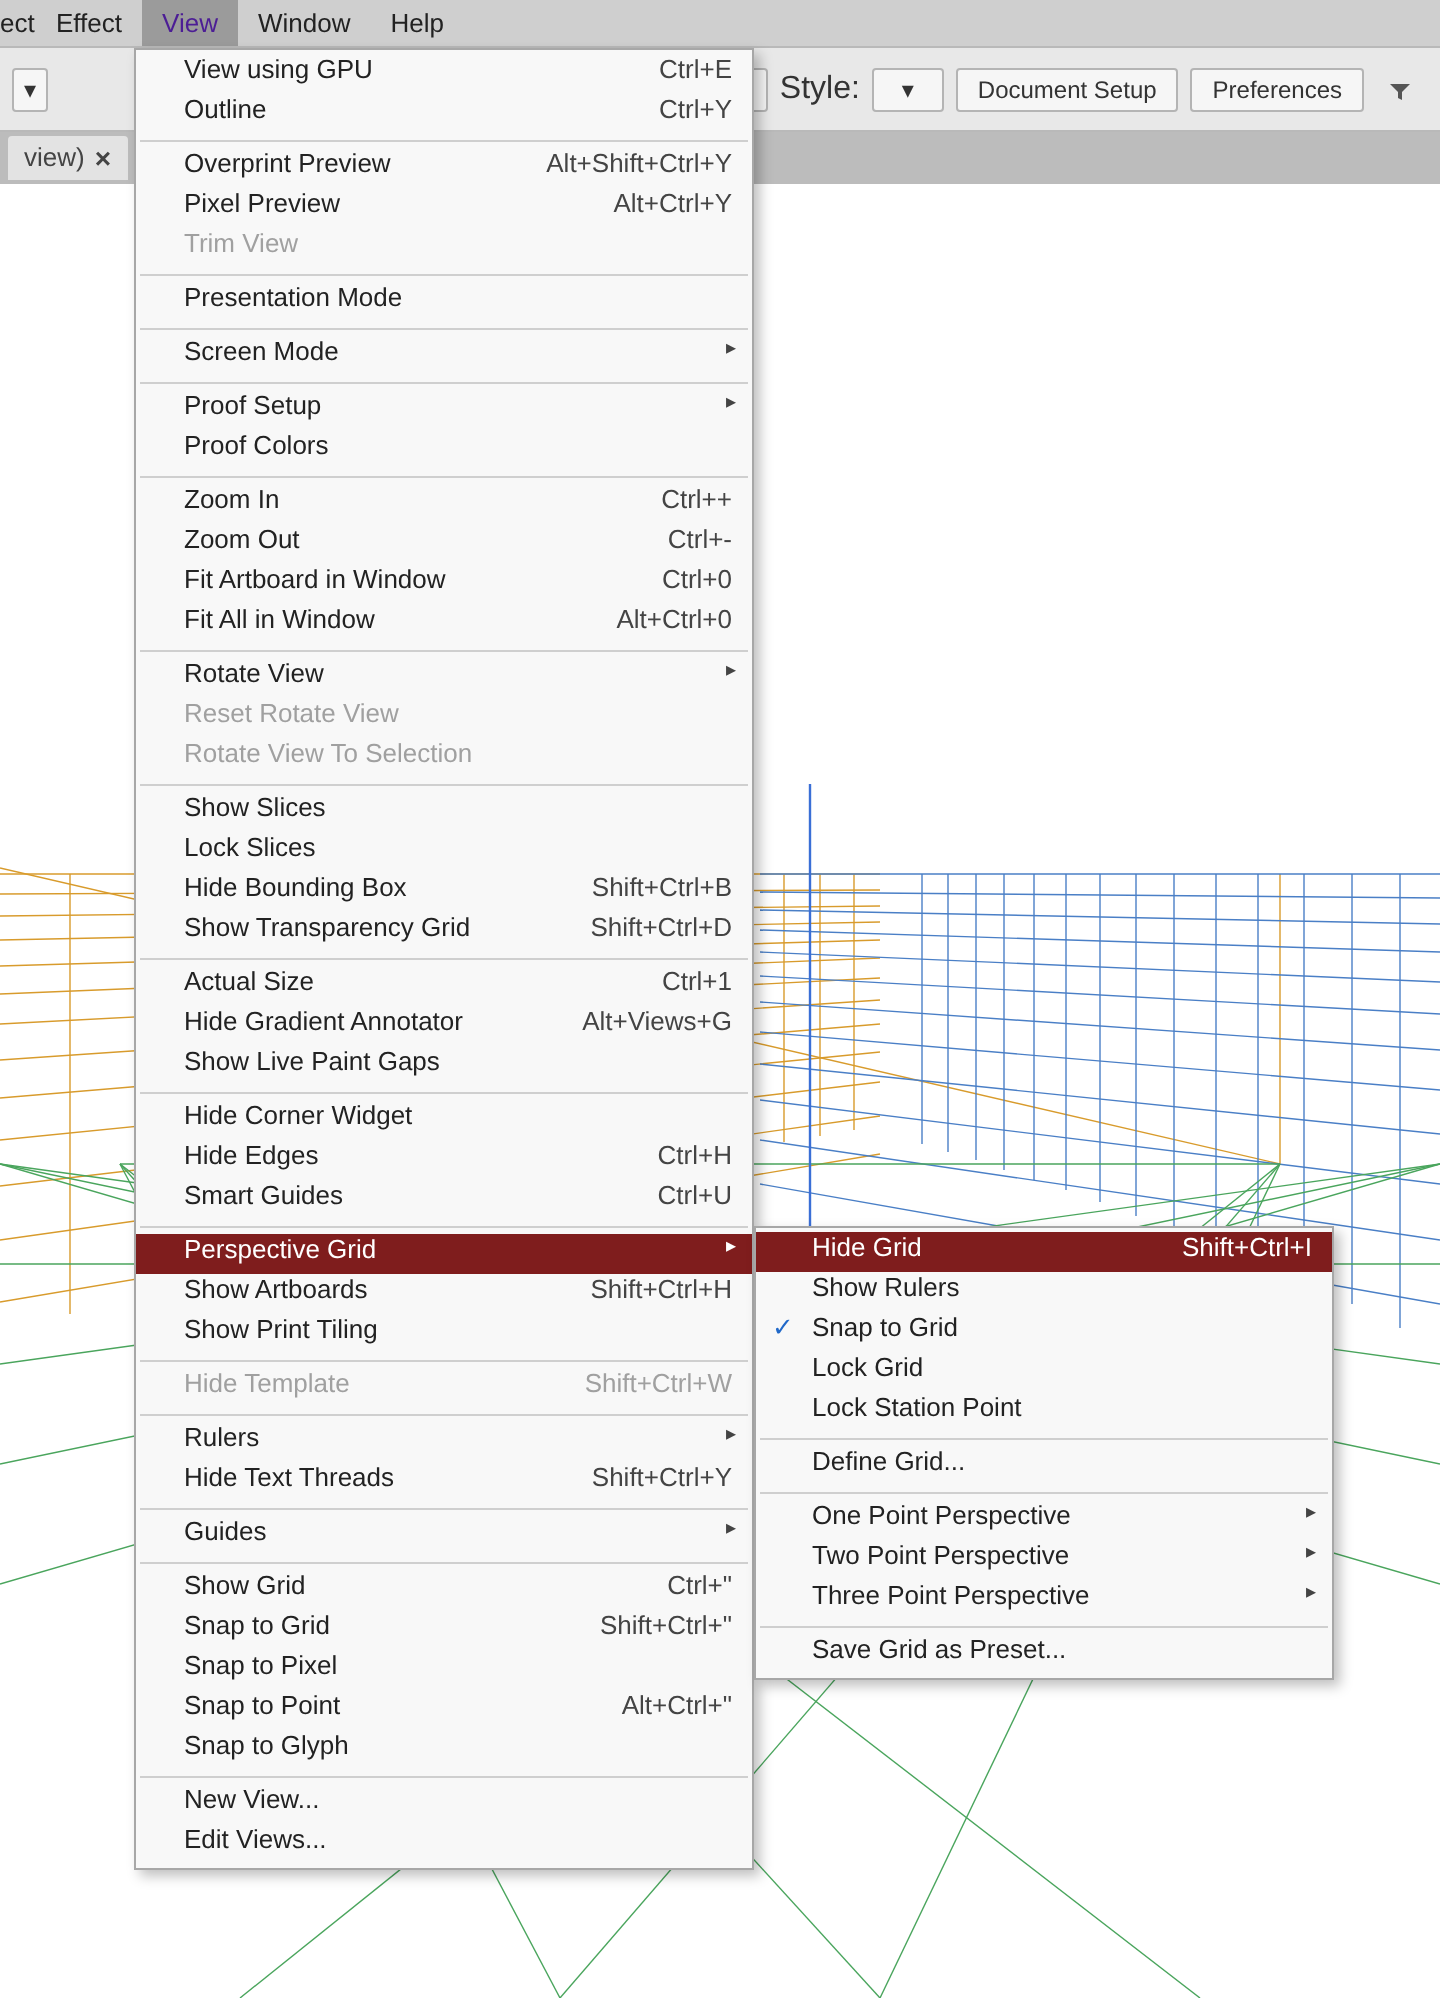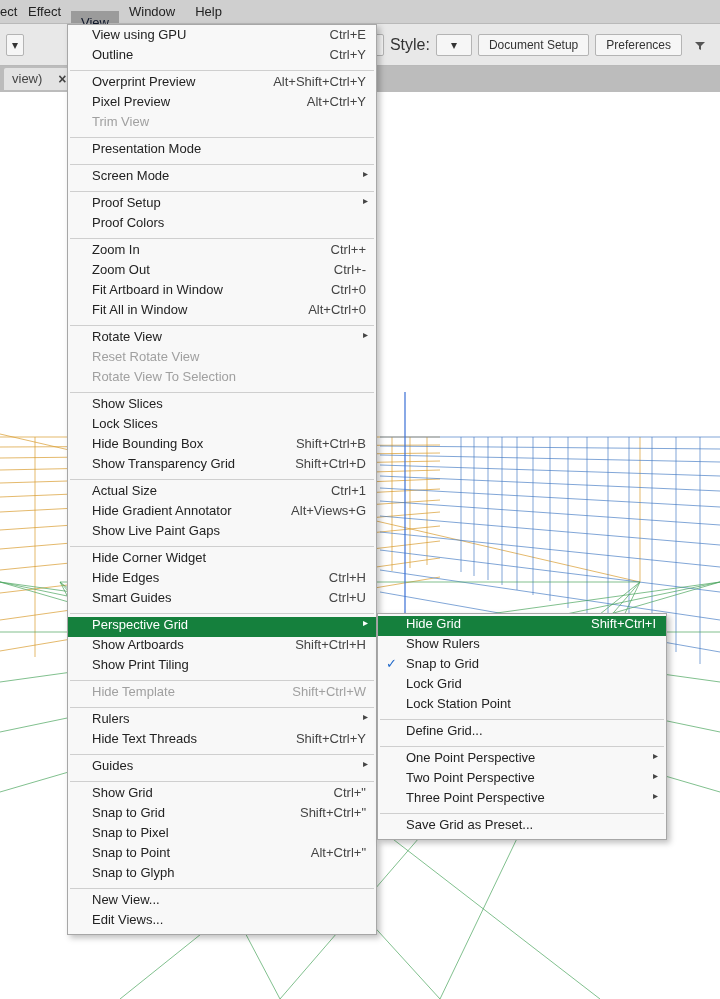--- a/index.html
+++ b/index.html
@@ -26,22 +26,21 @@
       border-bottom: 1px solid #b9b9b9;
     }
     .menubar .menu-top {
       padding: 0 10px;
       line-height: 24px;
       color: #222;
       cursor: default;
     }
     .menubar .menu-top.active {
       background: #9b9b9b;
-      color: #0f172a;
-      margin-top: 11px;
+      color: #4c1d95;
     }
 
     
     .toolbar {
       height: 42px;
       background: #e8e8e8;
       border-bottom: 1px solid #b9b9b9;
       display: flex;
       align-items: center;
       gap: 6px;
@@ -83,21 +82,21 @@
       align-items: center;
     }
     .tab {
       background: #e3e3e3;
       height: 22px;
       line-height: 22px;
       border-radius: 2px 2px 0 0;
       display: flex;
       align-items: center;
       padding: 0 8px;
-      gap: 16px;
+      gap: 5px;
       margin-left: 4px;
       color: #444;
       font-size: 12px;
     }
     .tab .close-x {
       font-weight: bold;
       font-size: 14px;
     }
 
     
@@ -139,21 +138,21 @@
     }
     .dropdown .item.disabled .shortcut { color: #a0a0a0; }
     .dropdown .item.has-sub::after {
       content: "▸";
       position: absolute;
       right: 8px;
       font-size: 10px;
       color: #444;
     }
     .dropdown .item.highlight {
-      background: #15803d;
+      background: #7f1d1d;
       color: #fff;
     }
     .dropdown .item.highlight::after { color: #fff; }
     .dropdown .item.highlight .shortcut { color: #fff; }
     .dropdown .sep {
       height: 1px;
       background: #cfcfcf;
       margin: 3px 2px;
     }
     .dropdown-sub {

